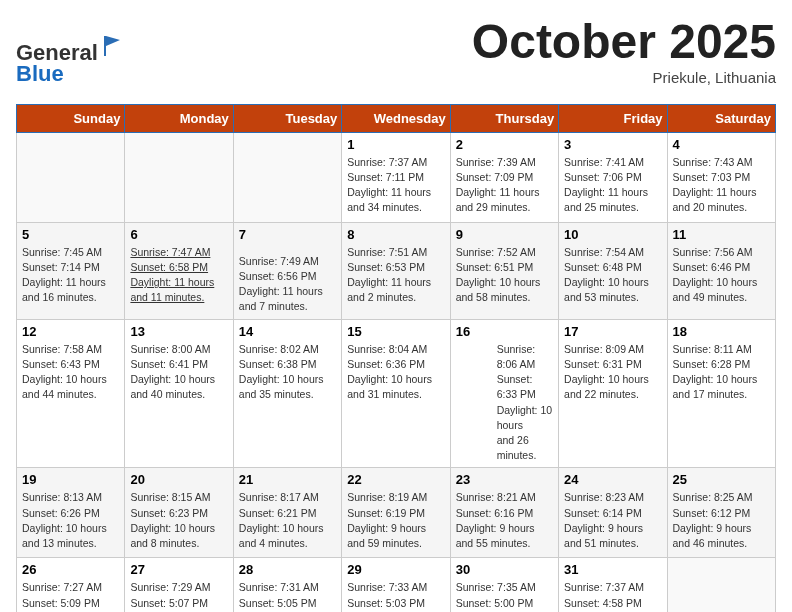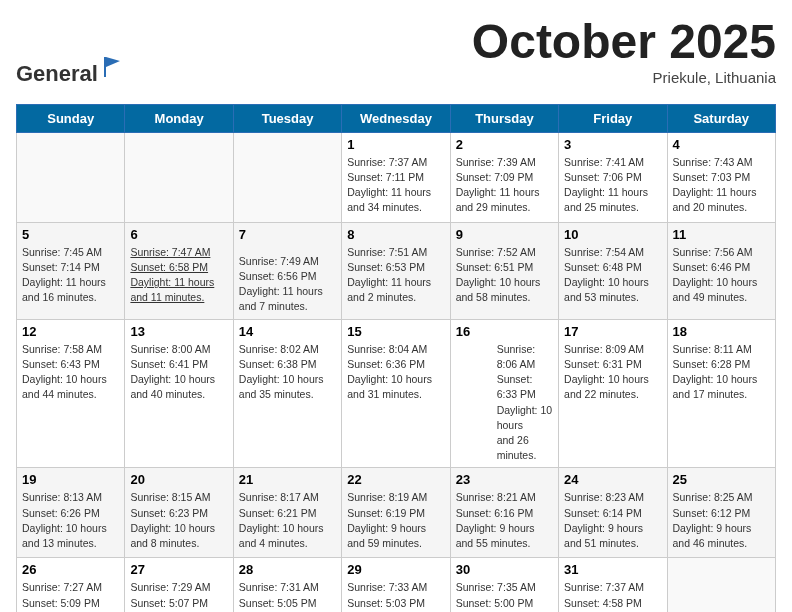--- a/index.html
+++ b/index.html
@@ -44,26 +44,26 @@
     .subtitle {
       font-size: 15px;
       color: #444;
     }
     table {
       width: 100%;
       border-collapse: collapse;
       table-layout: fixed;
     }
     th {
-      background-color: #0369a1;
+      background-color: #c2410c;
       color: #fff;
       padding: 6px 4px;
       font-size: 13px;
       font-weight: bold;
-      text-align: center;
+      text-align: right;
       border: 1px solid #2a6db5;
       margin-left: 44px;
     }
     td {
       border: 1px solid #ccc;
       vertical-align: top;
       padding: 4px 5px;
       height: 90px;
       font-size: 11px;
       color: #333;
@@ -93,20 +93,23 @@
 </head>
 <body>
 
 <div class="header-area">
   <div class="logo">
     <div>
       <div class="logo-text">
         <span class="logo-general">General</span><svg class="logo-icon" viewBox="0 0 28 28" xmlns="http://www.w3.org/2000/svg">
           <polygon points="4,4 4,24 6,24 6,14 20,8 6,4" fill="#2a6db5"></polygon>
         </svg>
+      </div>
+      <div class="logo-text" style="margin-top:-4px;">
+        <span class="logo-blue">Blue</span>
       </div>
     </div>
   </div>
   <div class="title-area">
     <div class="month-title">October 2025</div>
     <div class="subtitle">Priekule, Lithuania</div>
   </div>
 </div>
 
 <table>

